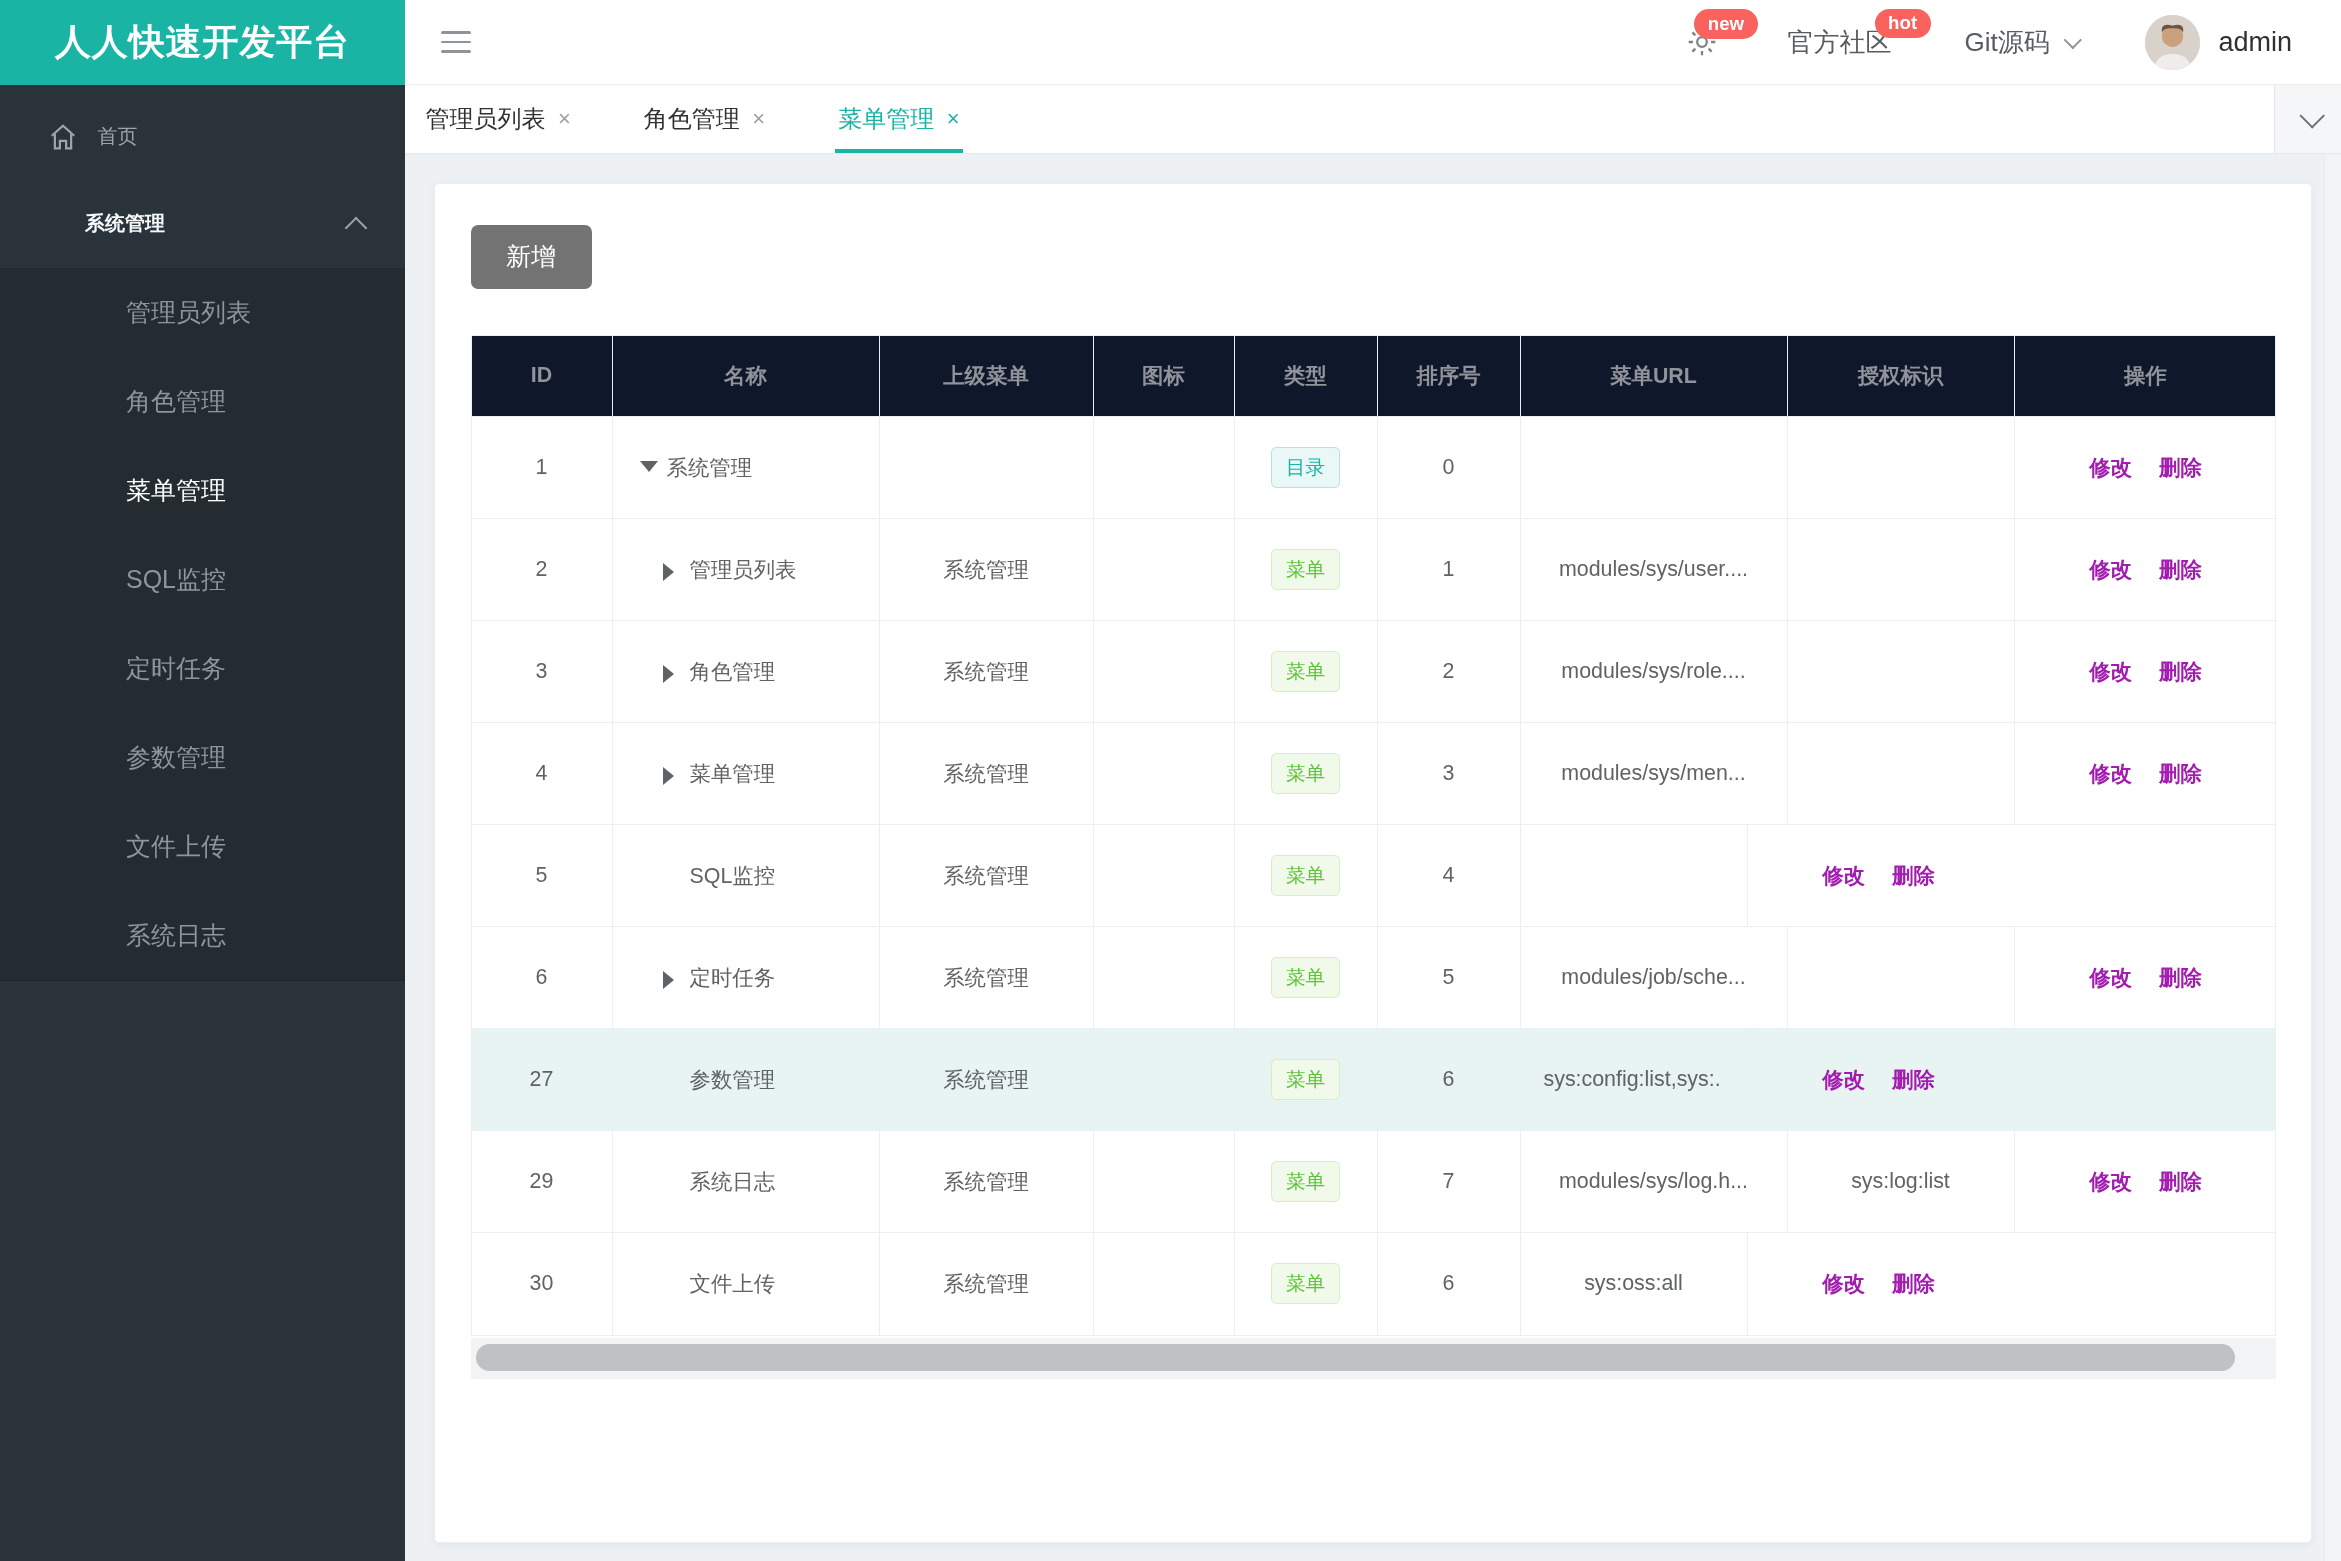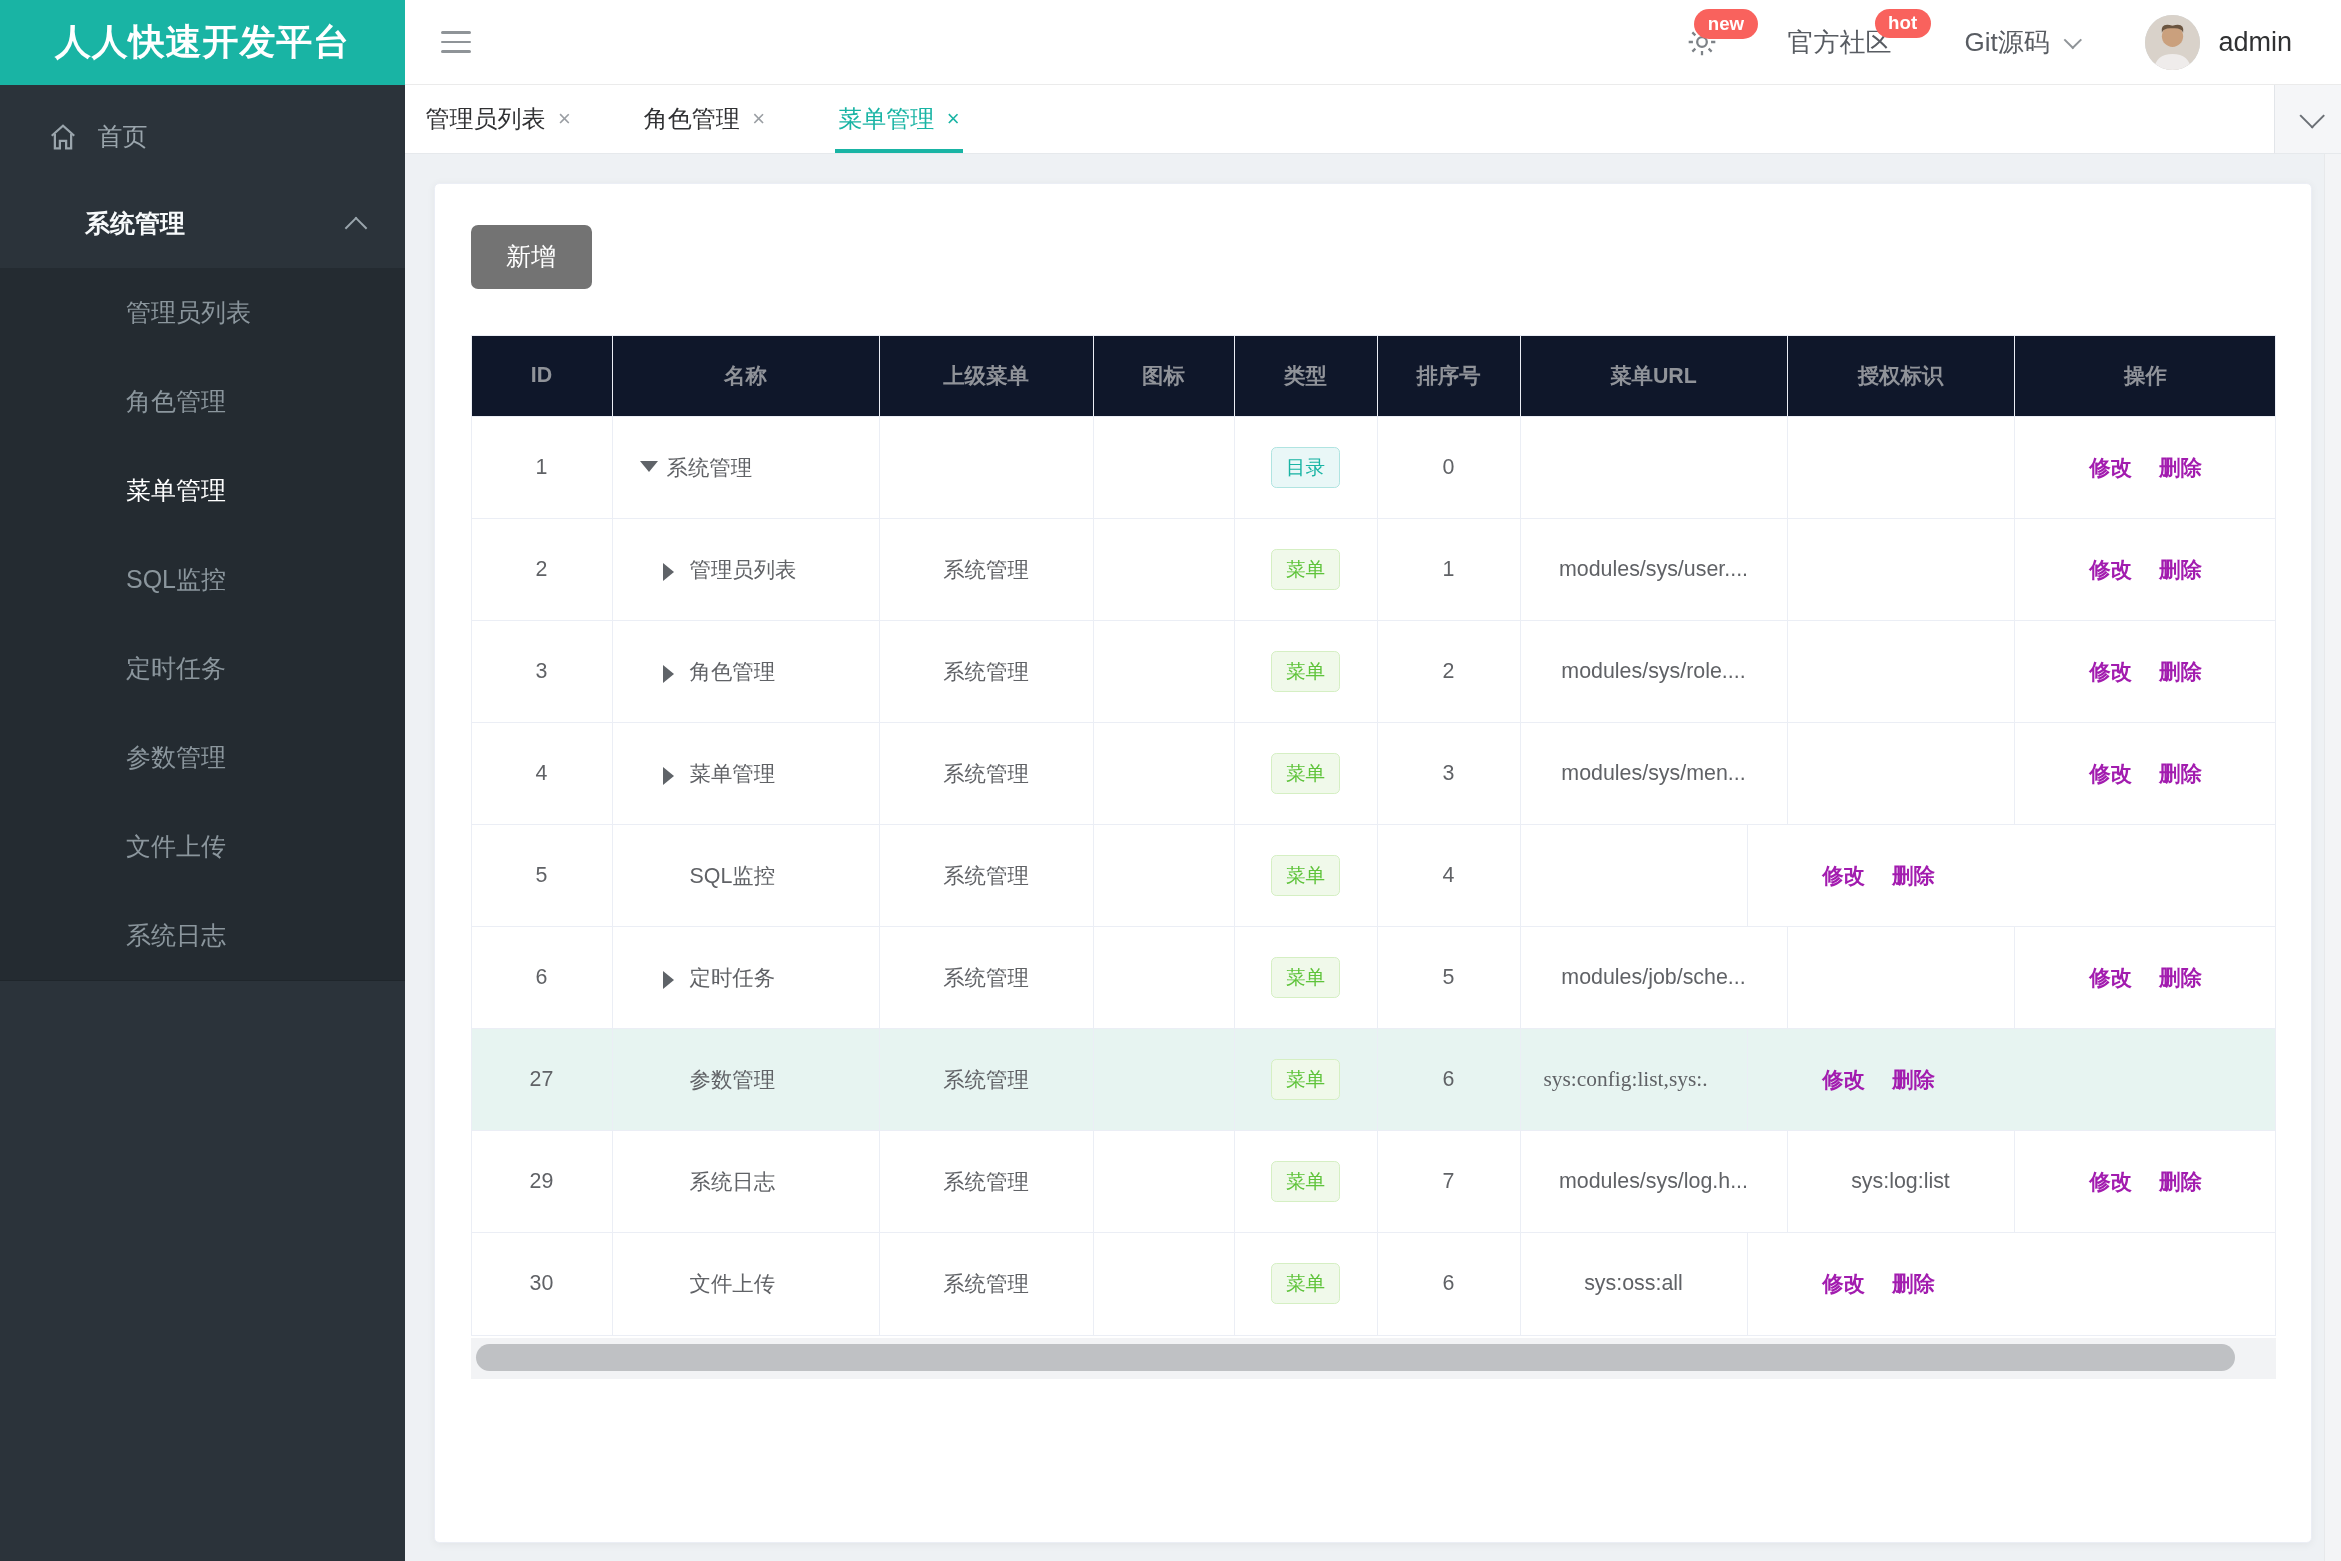--- a/index.html
+++ b/index.html
@@ -4,21 +4,21 @@
 <style>
   html,body{margin:0;padding:0;background:#dfe3e8;}
   *{box-sizing:border-box;}
   .app{position:relative;width:2342px;height:1562px;background:#eef1f4;
        font-family:"Liberation Sans","DejaVu Sans",sans-serif;overflow:hidden;}
 
   
   .sidebar{position:absolute;left:0;top:0;width:405px;height:1562px;background:#2b333a;}
   .logo{height:85px;background:#19b4a4;color:#fff;display:flex;align-items:center;justify-content:center;
         font-size:36px;font-weight:700;letter-spacing:0.9px;}
-  .side-item{height:85px;display:flex;align-items:center;color:#9aa5ac;font-size:25px;cursor:pointer;}
+  .side-item{height:85px;display:flex;align-items:center;color:#9aa5ac;font-size:20px;cursor:pointer;}
   .side-home{padding-left:48px;margin-top:9px;}
   .side-home .hicon{width:30px;height:30px;margin-right:19.6px;flex:none;}
   .side-section{padding-left:85px;position:relative;color:#f7fafb;font-weight:700;height:89px;}
   .chev-up{position:absolute;right:41px;top:50%;width:16px;height:16px;border-left:2.7px solid #9aa5ac;
            border-top:2.7px solid #9aa5ac;transform:translateY(-25%) rotate(45deg);}
   .submenu{background:#242b31;border-bottom:0.9px solid #1f262b;}
   .sub-item{height:89px;display:flex;align-items:center;padding-left:126px;color:#8b969d;font-size:25px;cursor:pointer;}
   .sub-item.active{color:#ffffff;}
 
   
@@ -71,21 +71,21 @@
   .tr.hl{background:#e7f4f1;}
   .th{display:flex;height:81px;border-bottom:0.9px solid #ebeef5;background:#0f172a;}
   .td{flex:none;display:flex;align-items:center;justify-content:center;border-right:0.9px solid #ebeef5;
       font-size:21.4px;color:#606266;overflow:hidden;white-space:nowrap;}
   .td:last-child{border-right:none;}
   .th .td{color:#909399;font-weight:700;}
   .c0{width:141px;}.c1{width:267px;}.c2{width:214px;}.c3{width:141px;}.c4{width:143px;}
   .c5{width:143px;}.c6{width:267px;}.c7{width:227px;}.c8{width:262px;}
   .c1.name{justify-content:flex-start;padding-left:27px;}
   .c1.name.lvl1{padding-left:50px;}
-  .c7.clip{justify-content:flex-start;padding-left:23px;font-family:Liberation Serif, serif;}
+  .c7.clip{justify-content:flex-start;padding-left:23px;}
   .caret{width:18px;height:18px;margin-right:9px;flex:none;position:relative;cursor:pointer;}
   .caret::before{content:"";position:absolute;left:0;top:2.7px;}
   .caret-down::before{border-left:9px solid transparent;border-right:9px solid transparent;border-top:11.6px solid #5f6368;}
   .caret-right::before{border-top:9px solid transparent;border-bottom:9px solid transparent;border-left:11.6px solid #5f6368;}
   .caret-none{visibility:hidden;}
   .tag{display:inline-flex;align-items:center;justify-content:center;height:41px;padding:0 14.2px;
        border-radius:5.3px;font-size:19.6px;border:0.9px solid transparent;}
   .tag-dir{background:#e9f7f7;border-color:#b0e4e1;color:#19b4a4;}
   .tag-menu{background:#f0f9ea;border-color:#d5efc3;color:#5ec33a;}
   .ops{gap:27px;}

